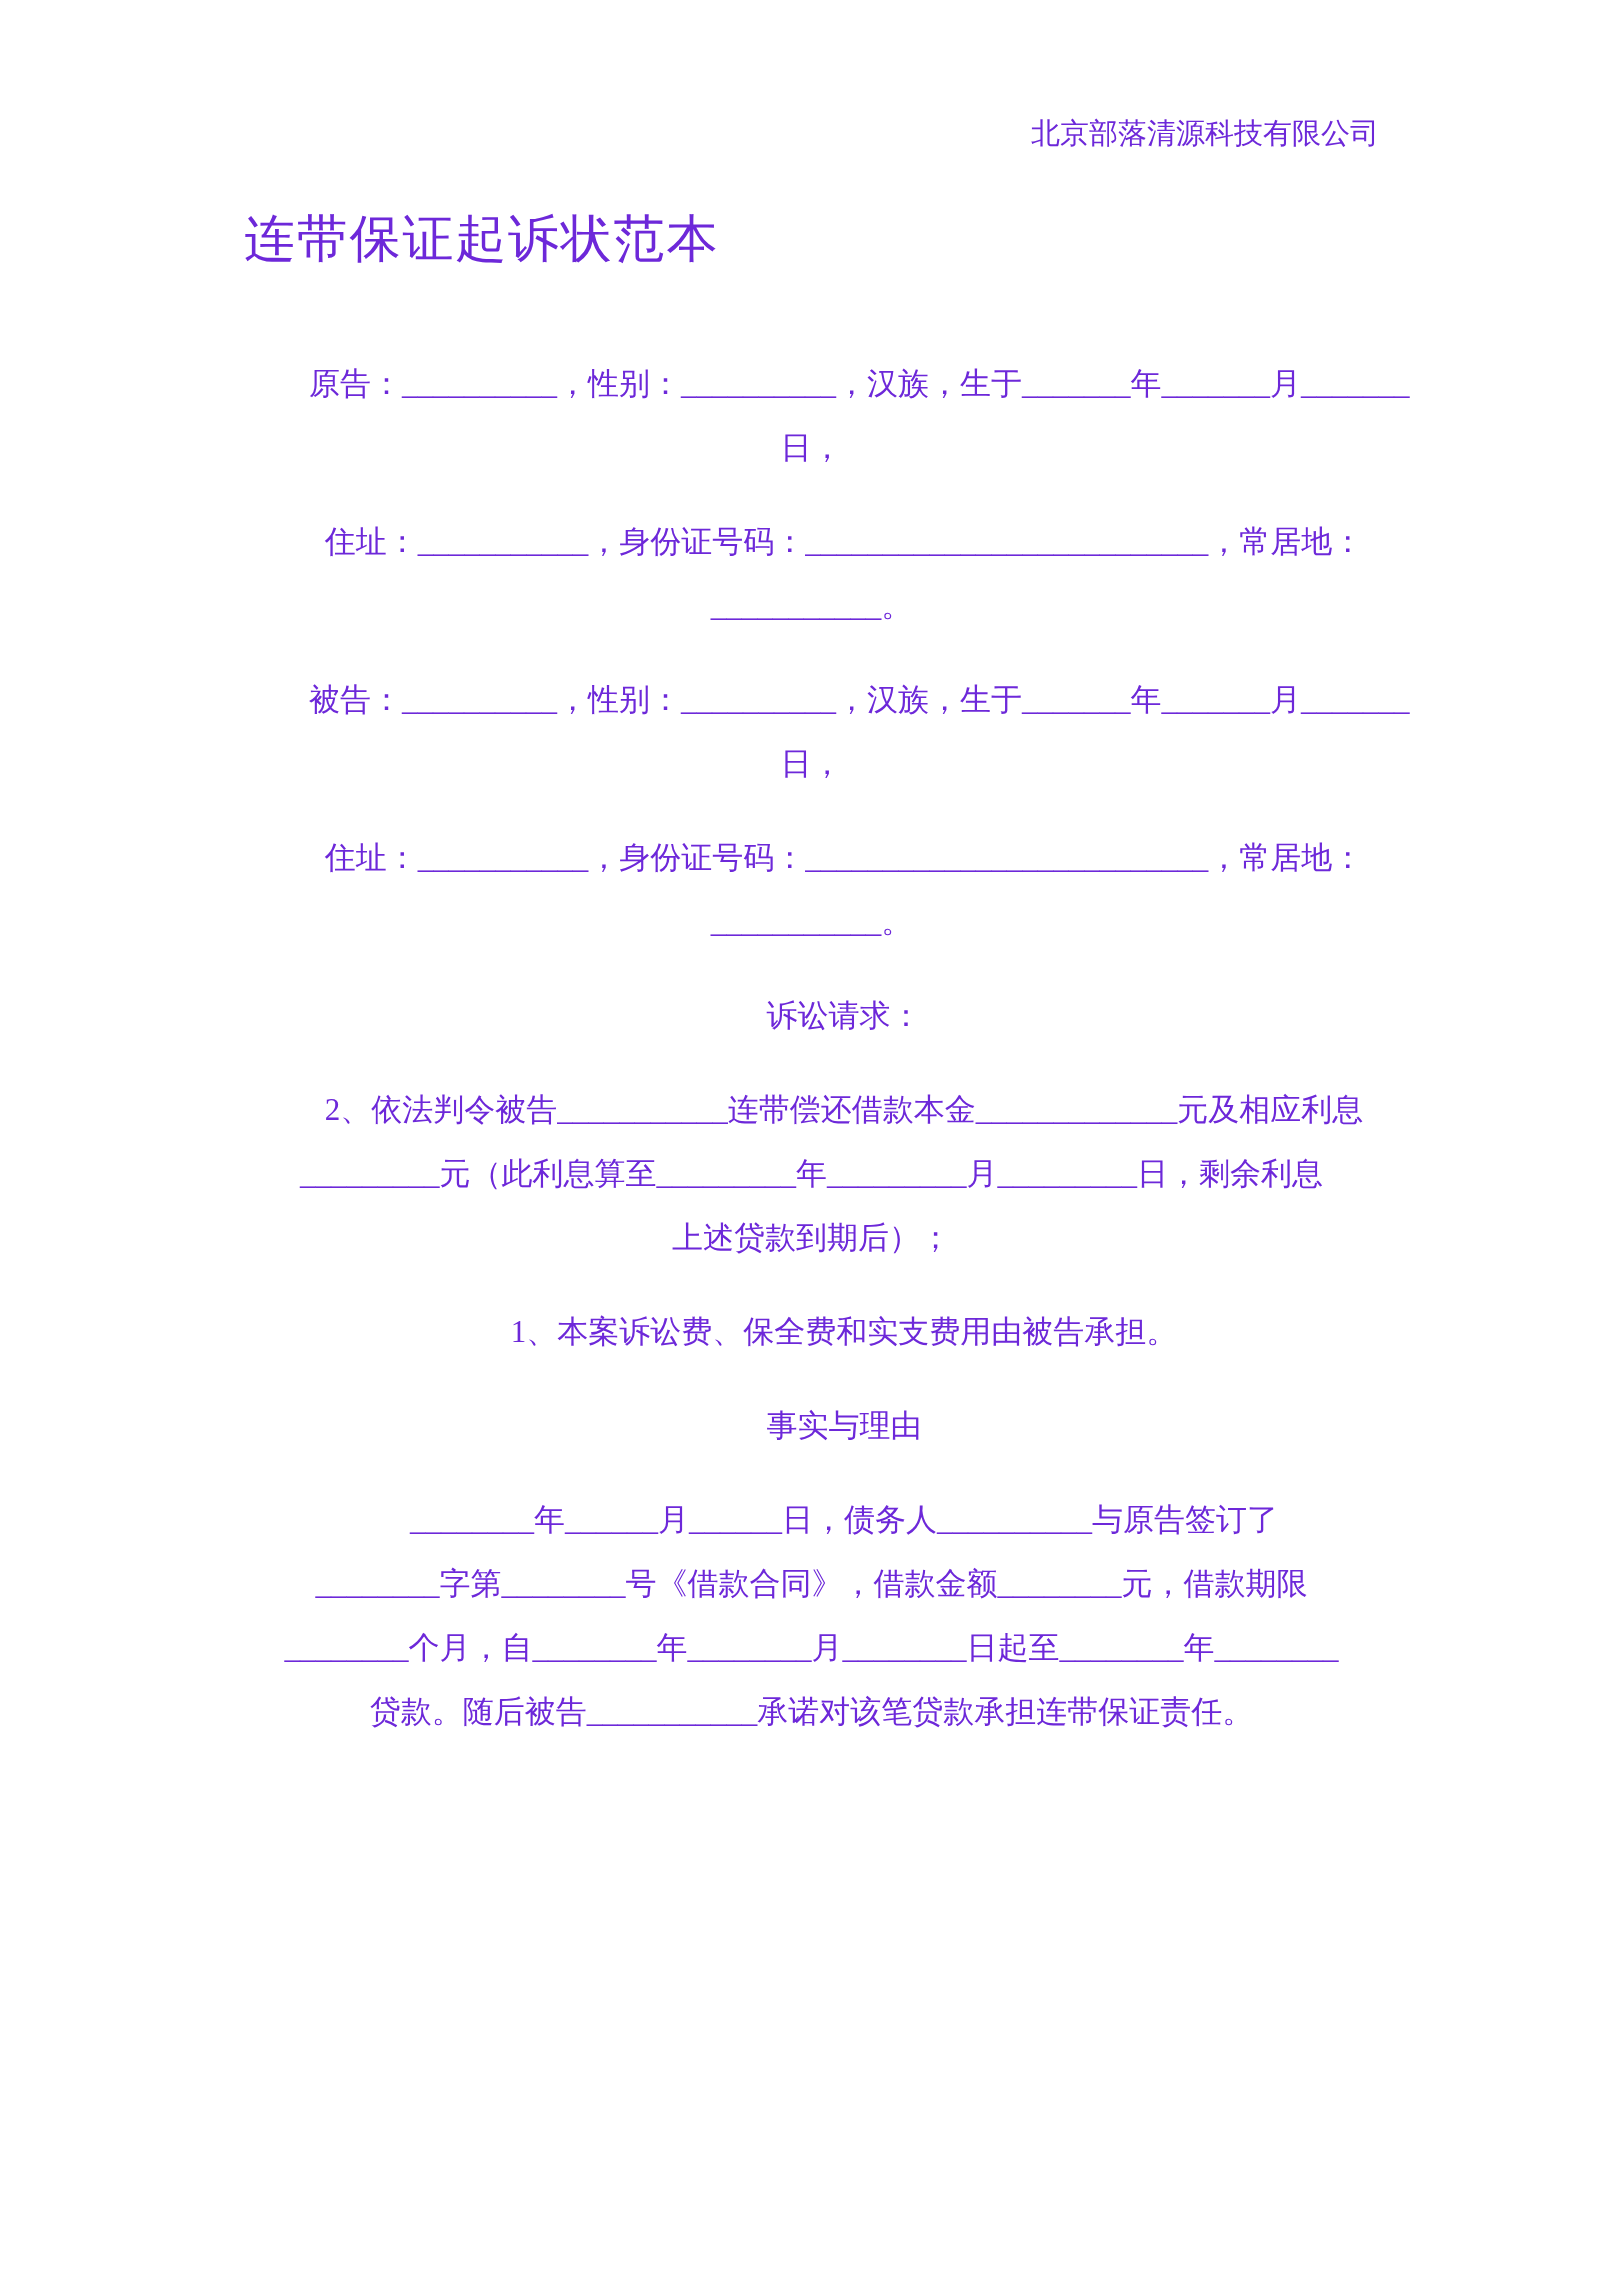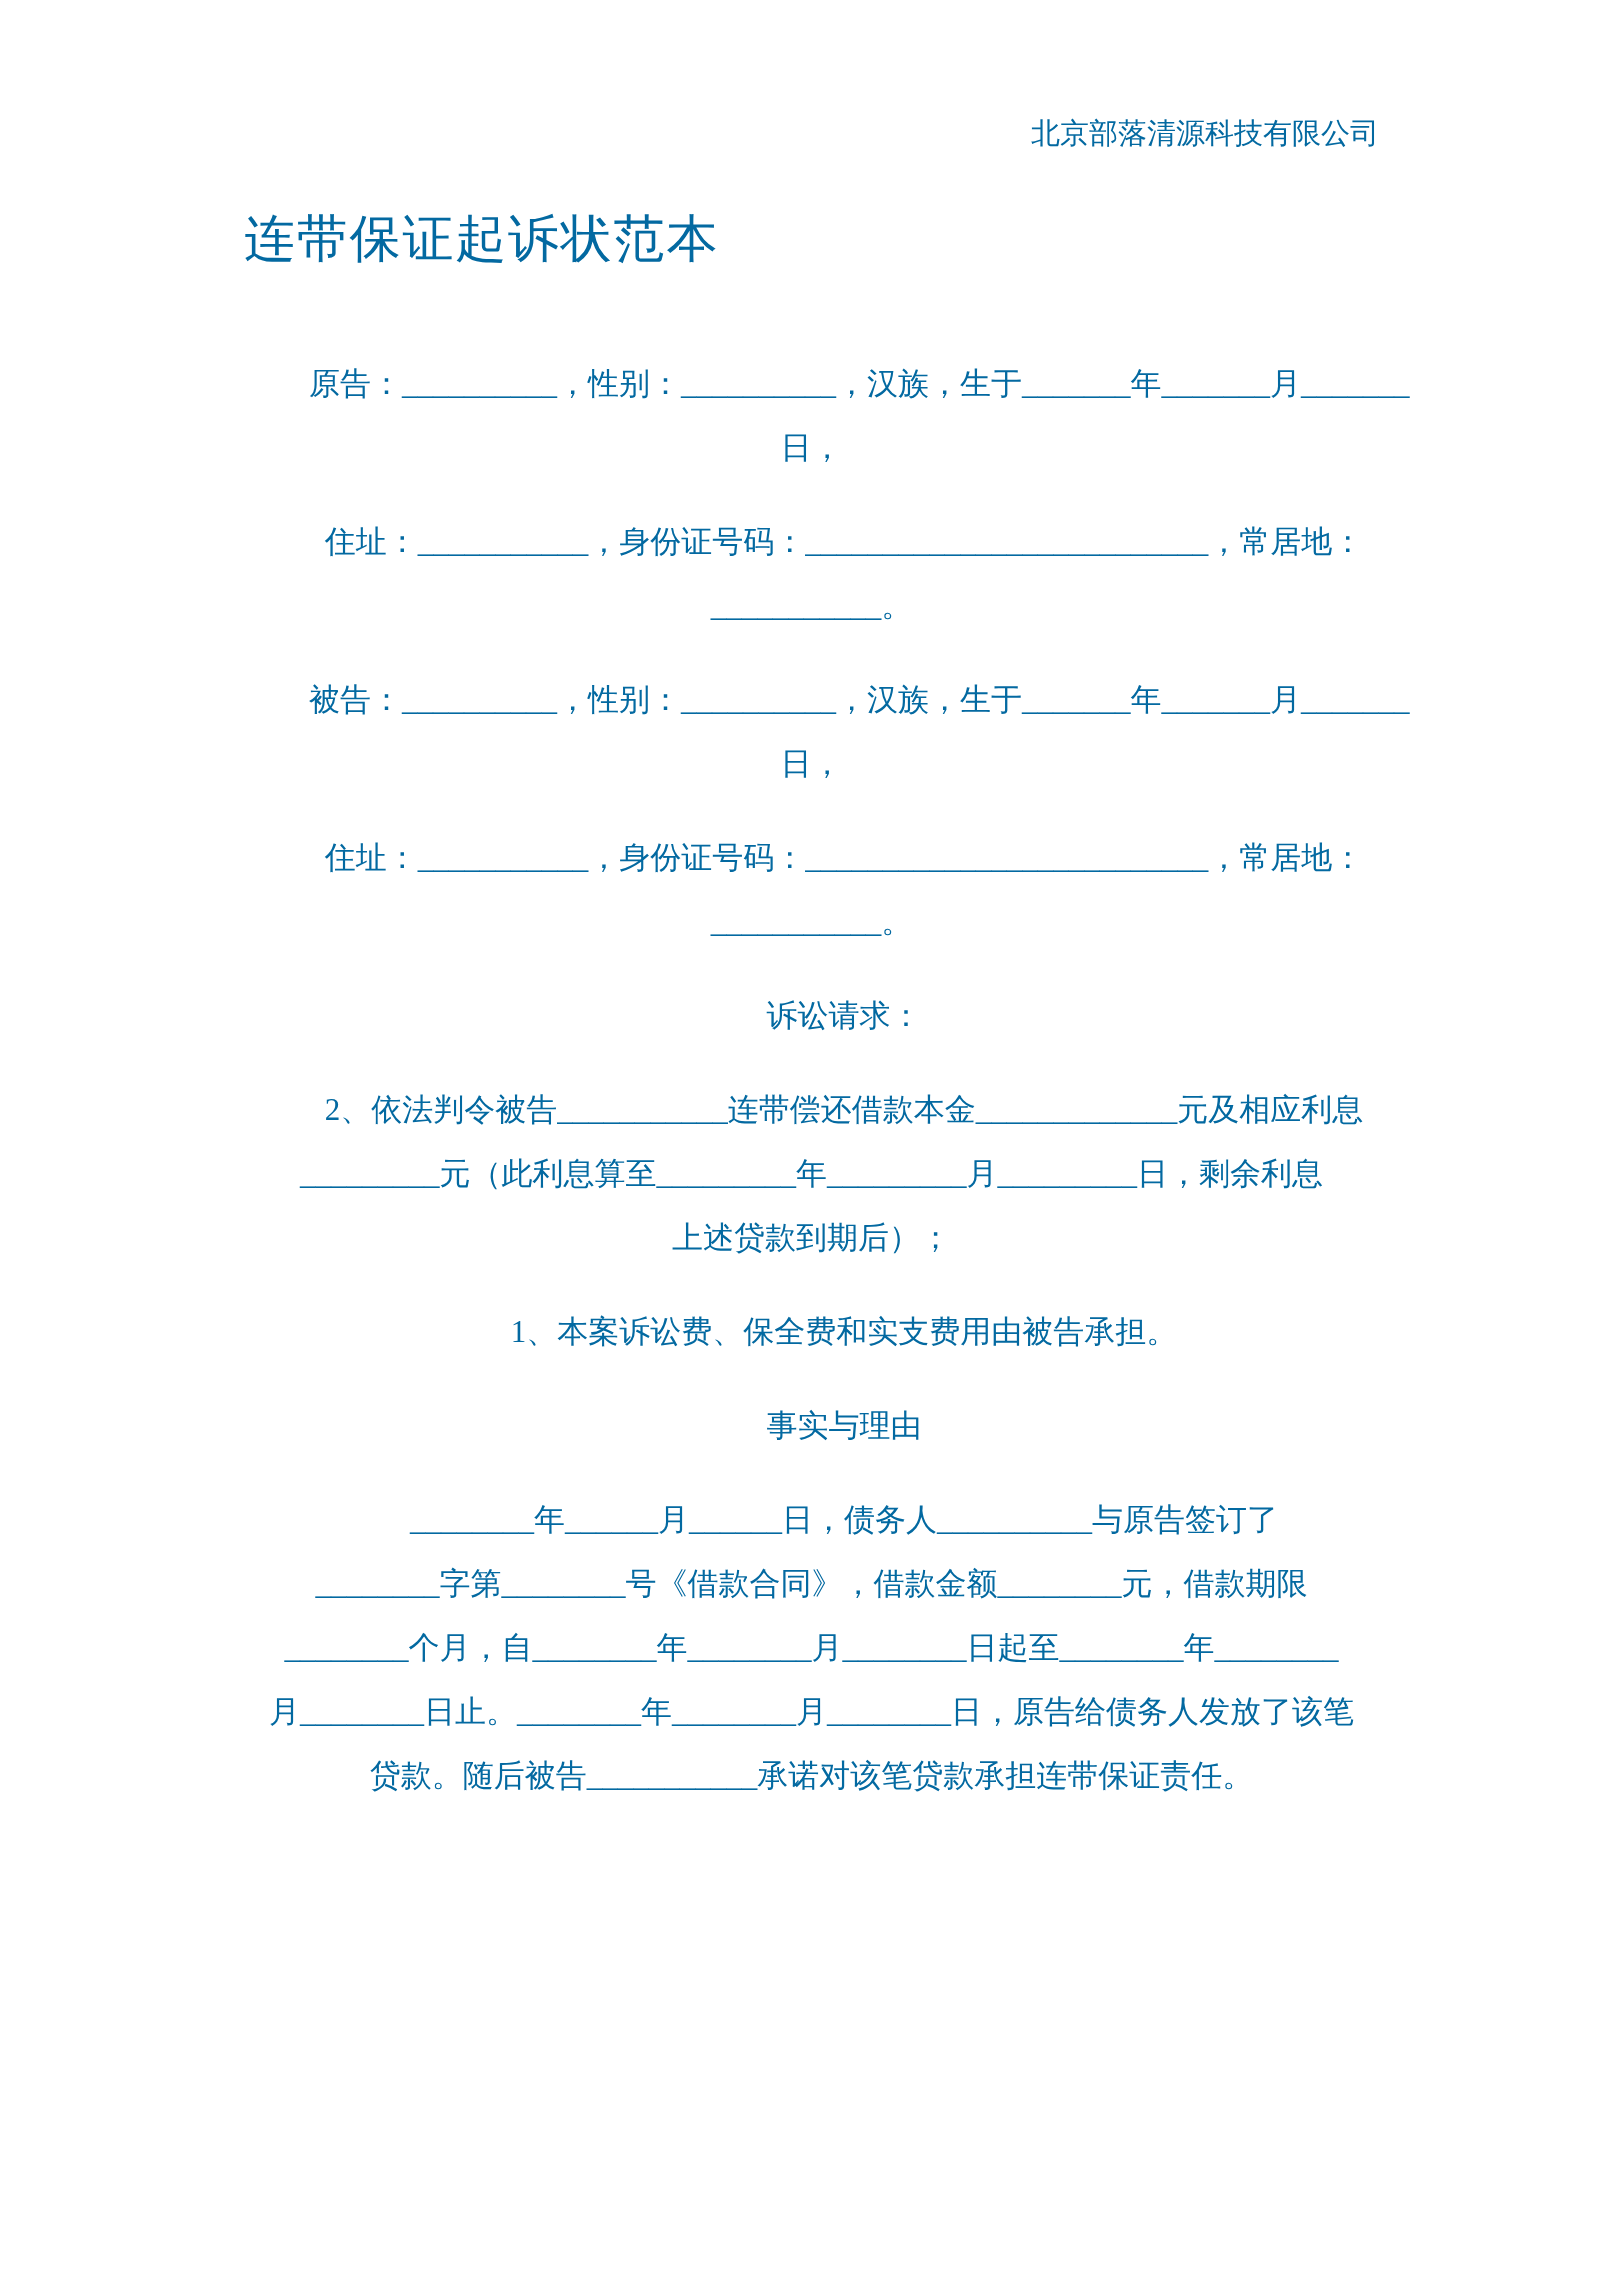--- a/index.html
+++ b/index.html
@@ -5,21 +5,21 @@
   html, body {
     margin: 0;
     padding: 0;
     background: #ffffff;
   }
   .page {
     position: relative;
     width: 1623px;
     height: 2294px;
     background: #ffffff;
-    color: #0369a1;
+    color: #6d28d9;
     font-family: "Liberation Serif", "DejaVu Serif", serif;
     box-sizing: border-box;
     padding: 0 244px;
     overflow: hidden;
   }
   .company-header {
     padding-top: 116px;
     text-align: right;
     font-size: 29px;
     line-height: 35px;
@@ -87,18 +87,17 @@
       <div class="para">
         <div class="line indent">1、本案诉讼费、保全费和实支费用由被告承担。</div>
       </div>
       <div class="para">
         <div class="line indent">事实与理由</div>
       </div>
       <div class="para">
         <div class="line indent">________年______月______日，债务人__________与原告签订了</div>
         <div class="line">________字第________号《借款合同》，借款金额________元，借款期限</div>
         <div class="line">________个月，自________年________月________日起至________年________</div>
-        <div class="line">月________日止。________年________月________日，原告给债务人发放了该笔</div>
         <div class="line">贷款。随后被告___________承诺对该笔贷款承担连带保证责任。</div>
       </div>
     </div>
 </div>
 
 
 </body></html>

